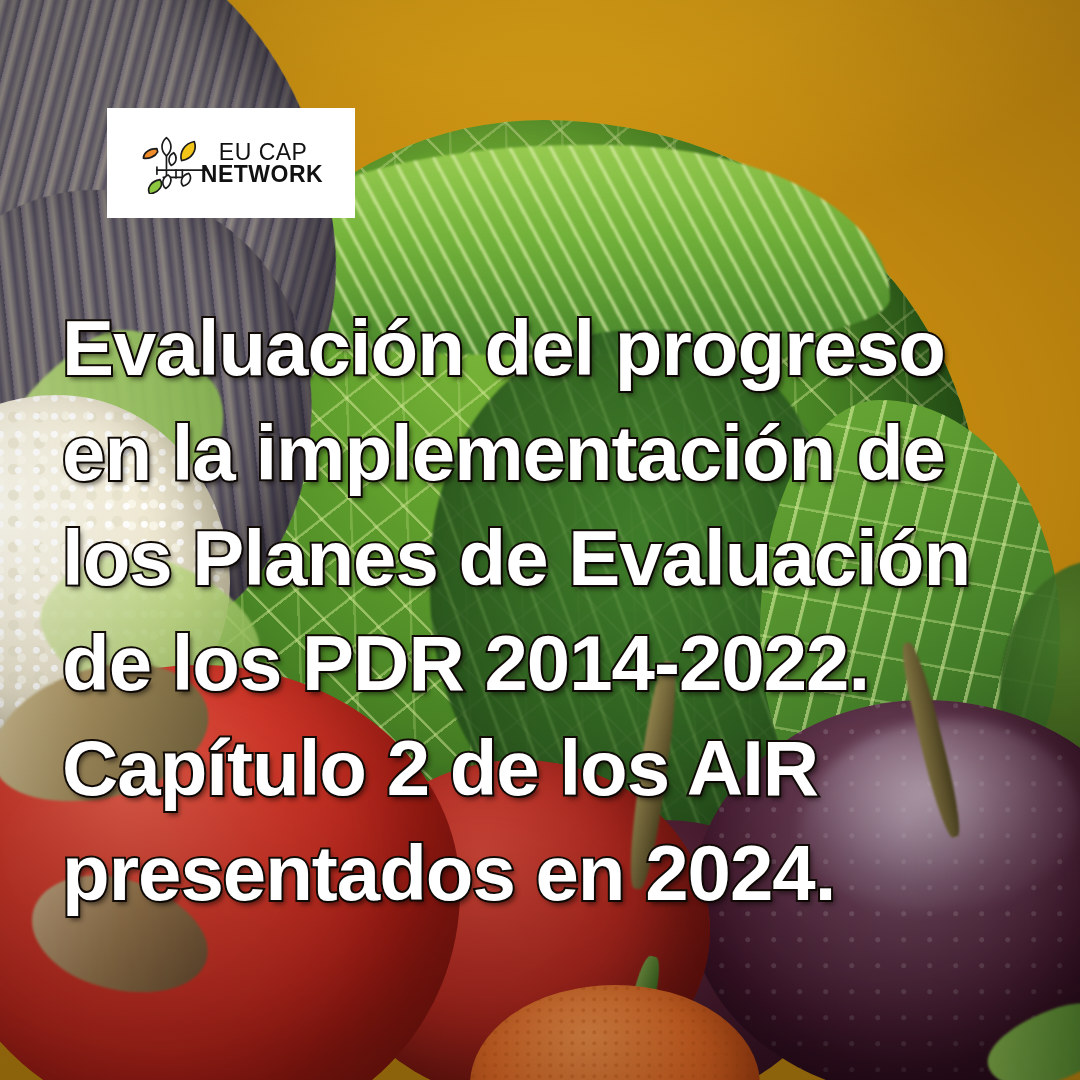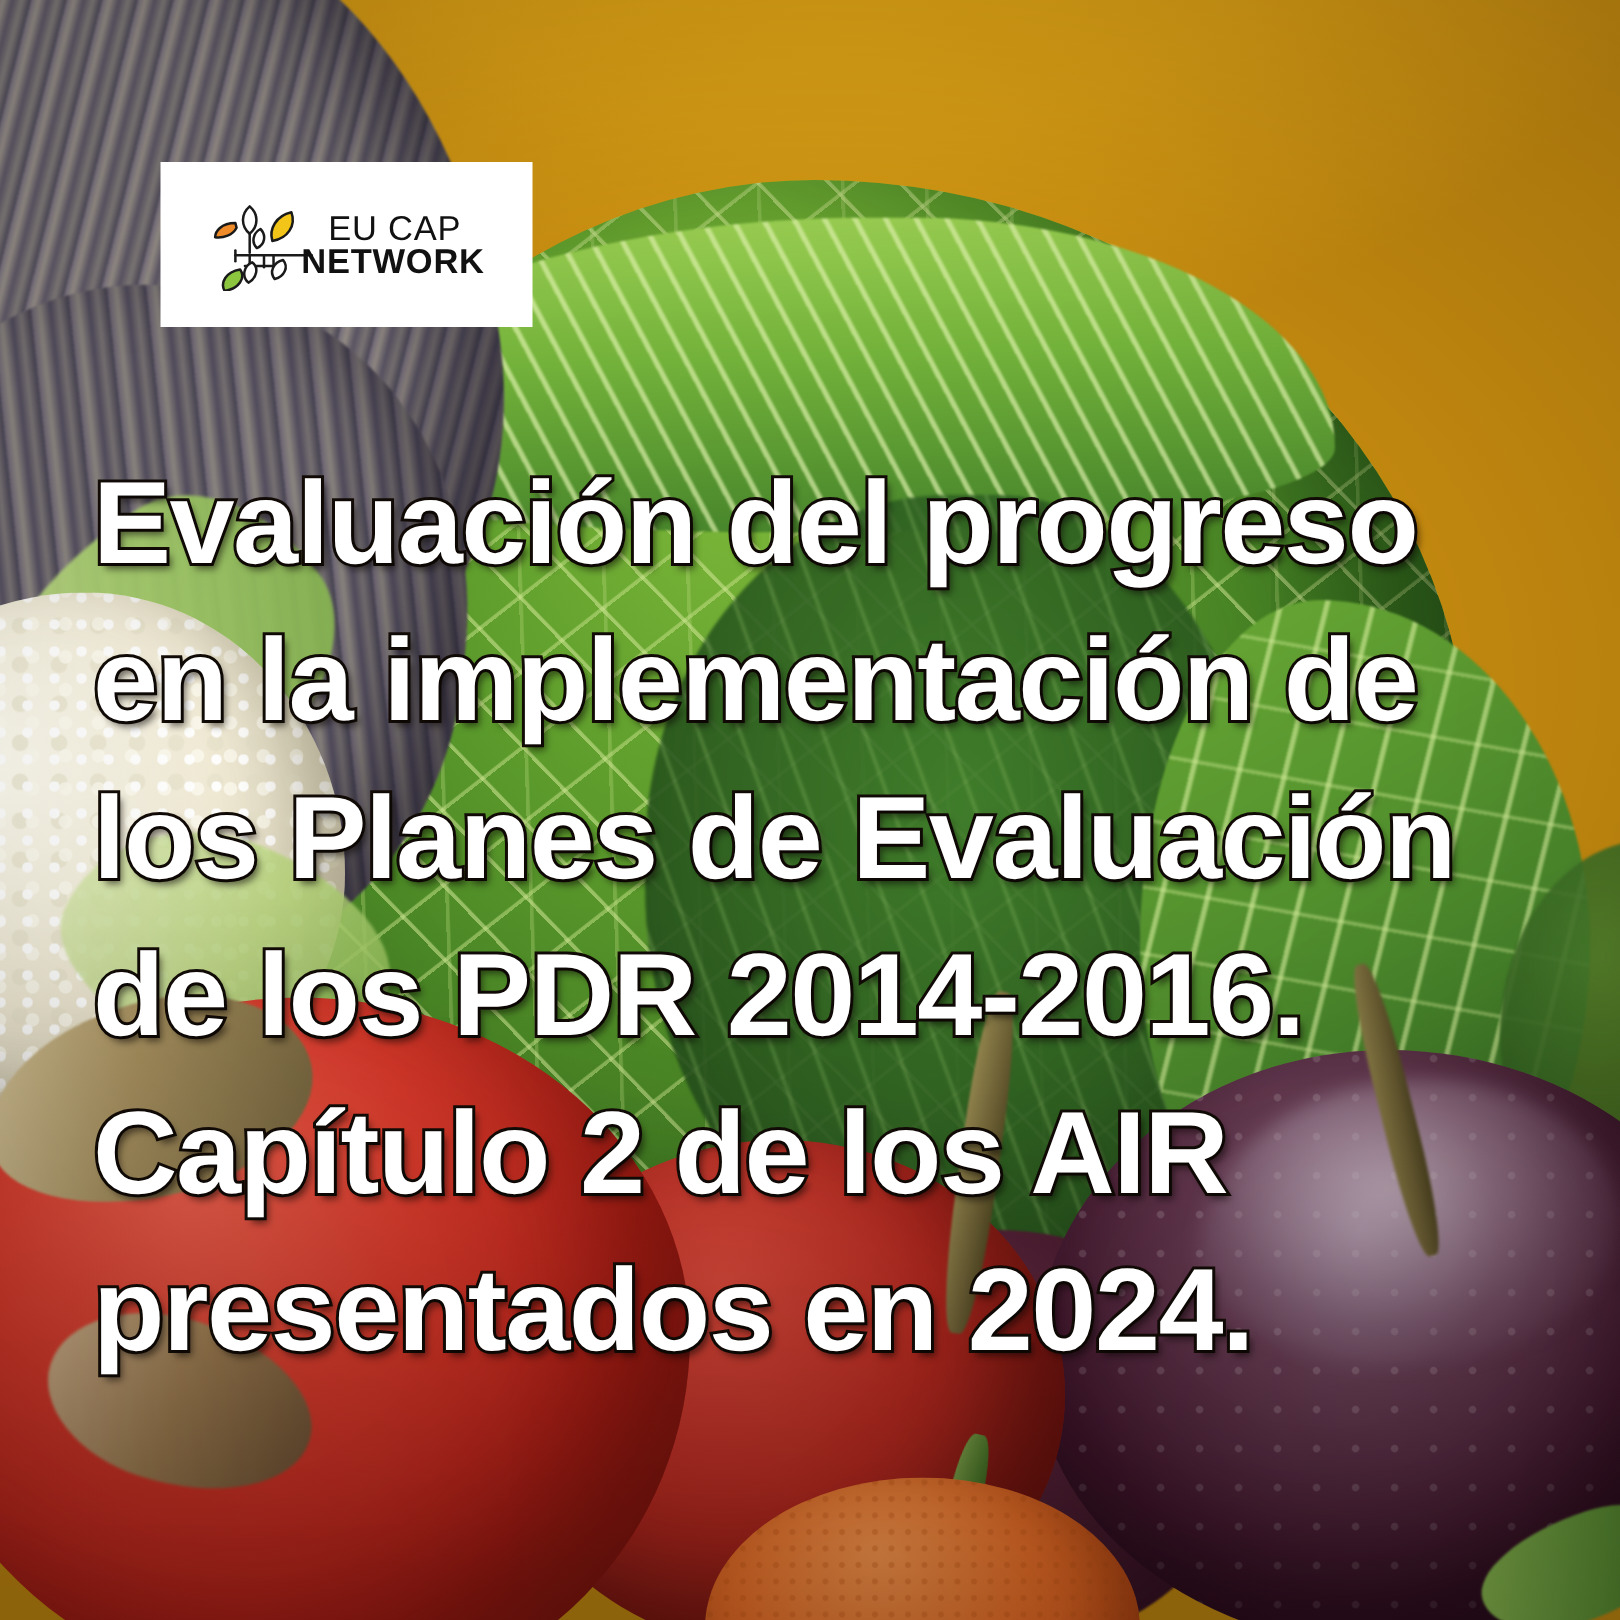--- a/index.html
+++ b/index.html
@@ -347,17 +347,17 @@
       <span class="logo-words">
         <span class="logo-line logo-line-1">EU CAP</span>
         <span class="logo-line logo-line-2">NETWORK</span>
       </span>
     </div>
   </div>
 
   <div class="headline">Evaluación del progreso
 en la implementación de
 los Planes de Evaluación
-de los PDR 2014-2016.
+de los PDR 2014-2022.
 Capítulo 2 de los AIR
 presentados en 2024.</div>
 
 </div>
 
 </body></html>

